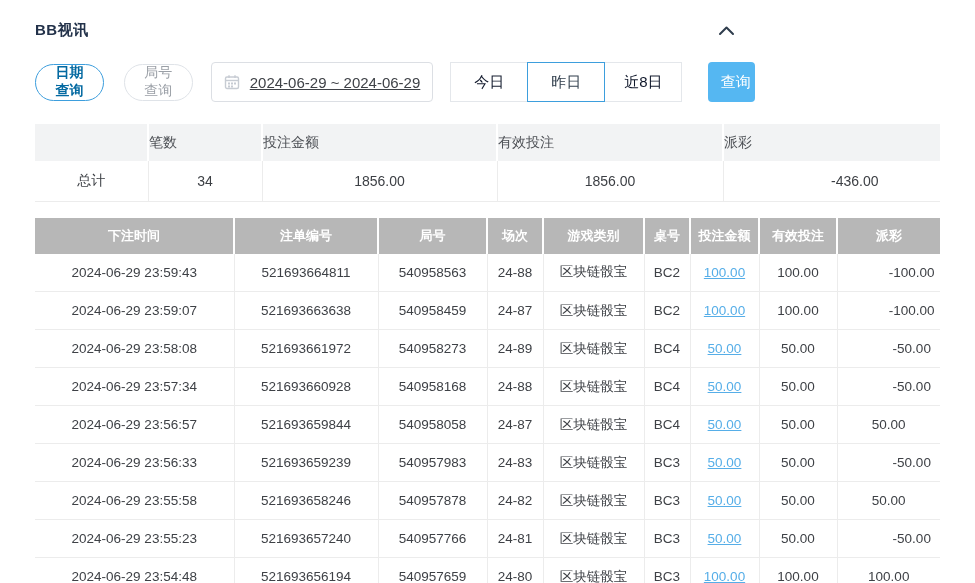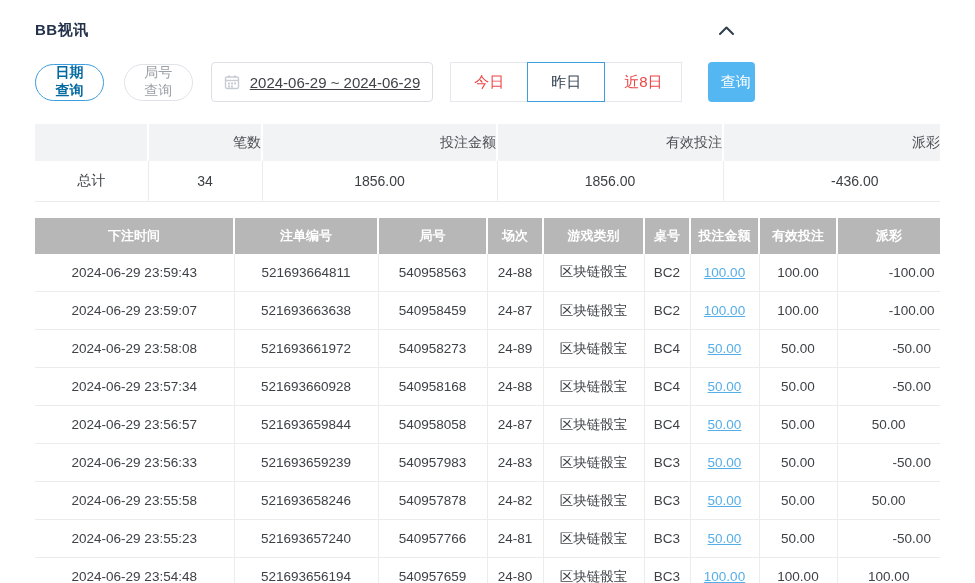--- a/index.html
+++ b/index.html
@@ -20,32 +20,32 @@
   .pill.active { border:1px solid #3d9edd; color:#0369a1; font-weight:bold; }
   .pill.plain  { border:1px solid #dfe3e8; color:#9a9fa6; margin-left:20px; }
 
   .date-input { height:40px; width:229px; margin-left:18px; border:1px solid #dcdfe4; border-radius:4px;
                 display:flex; align-items:center; padding:0 12px; background:#fff; cursor:pointer; }
   .date-input .cal { margin-right:10px; display:flex; }
   .date-input .val { font-size:15px; color:#3f4247; white-space:nowrap;text-decoration:underline; }
 
   .quick-group { display:flex; margin-left:17px; }
   .quick-btn { height:40px; width:78px; background:#fff; border:1px solid #e4e7eb; font-size:15px;
-               color:#ef4444; display:flex; align-items:center; justify-content:center; cursor:pointer; }
+               color:#0f172a; display:flex; align-items:center; justify-content:center; cursor:pointer; }
   .quick-btn + .quick-btn { margin-left:-1px; }
   .quick-btn.active { border:1px solid #3d9edd; color:#33404e; z-index:2; position:relative; }
 
   .search-btn { height:40px; width:83px; margin-left:26px; background:#55b7f2; border:none; border-radius:4px;
                 color:#fff; font-size:15px; display:flex; align-items:center; justify-content:center; cursor:pointer;padding-left:8px; }
 
   
   table { border-collapse:collapse; table-layout:fixed; }
   .summary-table { width:905px; margin-top:22px; }
   .summary-table th { height:37px; background:#f2f3f4; font-size:14px; font-weight:normal; color:#4c4f54;
-                      text-align:right; border-right:2px solid #ffffff; }
+                      text-align:left; border-right:2px solid #ffffff; }
   .summary-table th:last-child { border-right:none; }
   .summary-table td { height:40px; background:#fff; font-size:14px; color:#3c3f44; text-align:center;
                       border-right:1px solid #ececec; border-bottom:1px solid #ececec; }
   .summary-table td:last-child { border-right:none; }
 
   
   .bet-table { width:905px; margin-top:16px; }
   .bet-table th { height:36px; background:#b7b7b7; color:#ffffff; font-size:13px; font-weight:bold;
                   text-align:center; border-right:2px solid #ffffff;margin-top:33px; }
   .bet-table th:last-child { border-right:none; }

